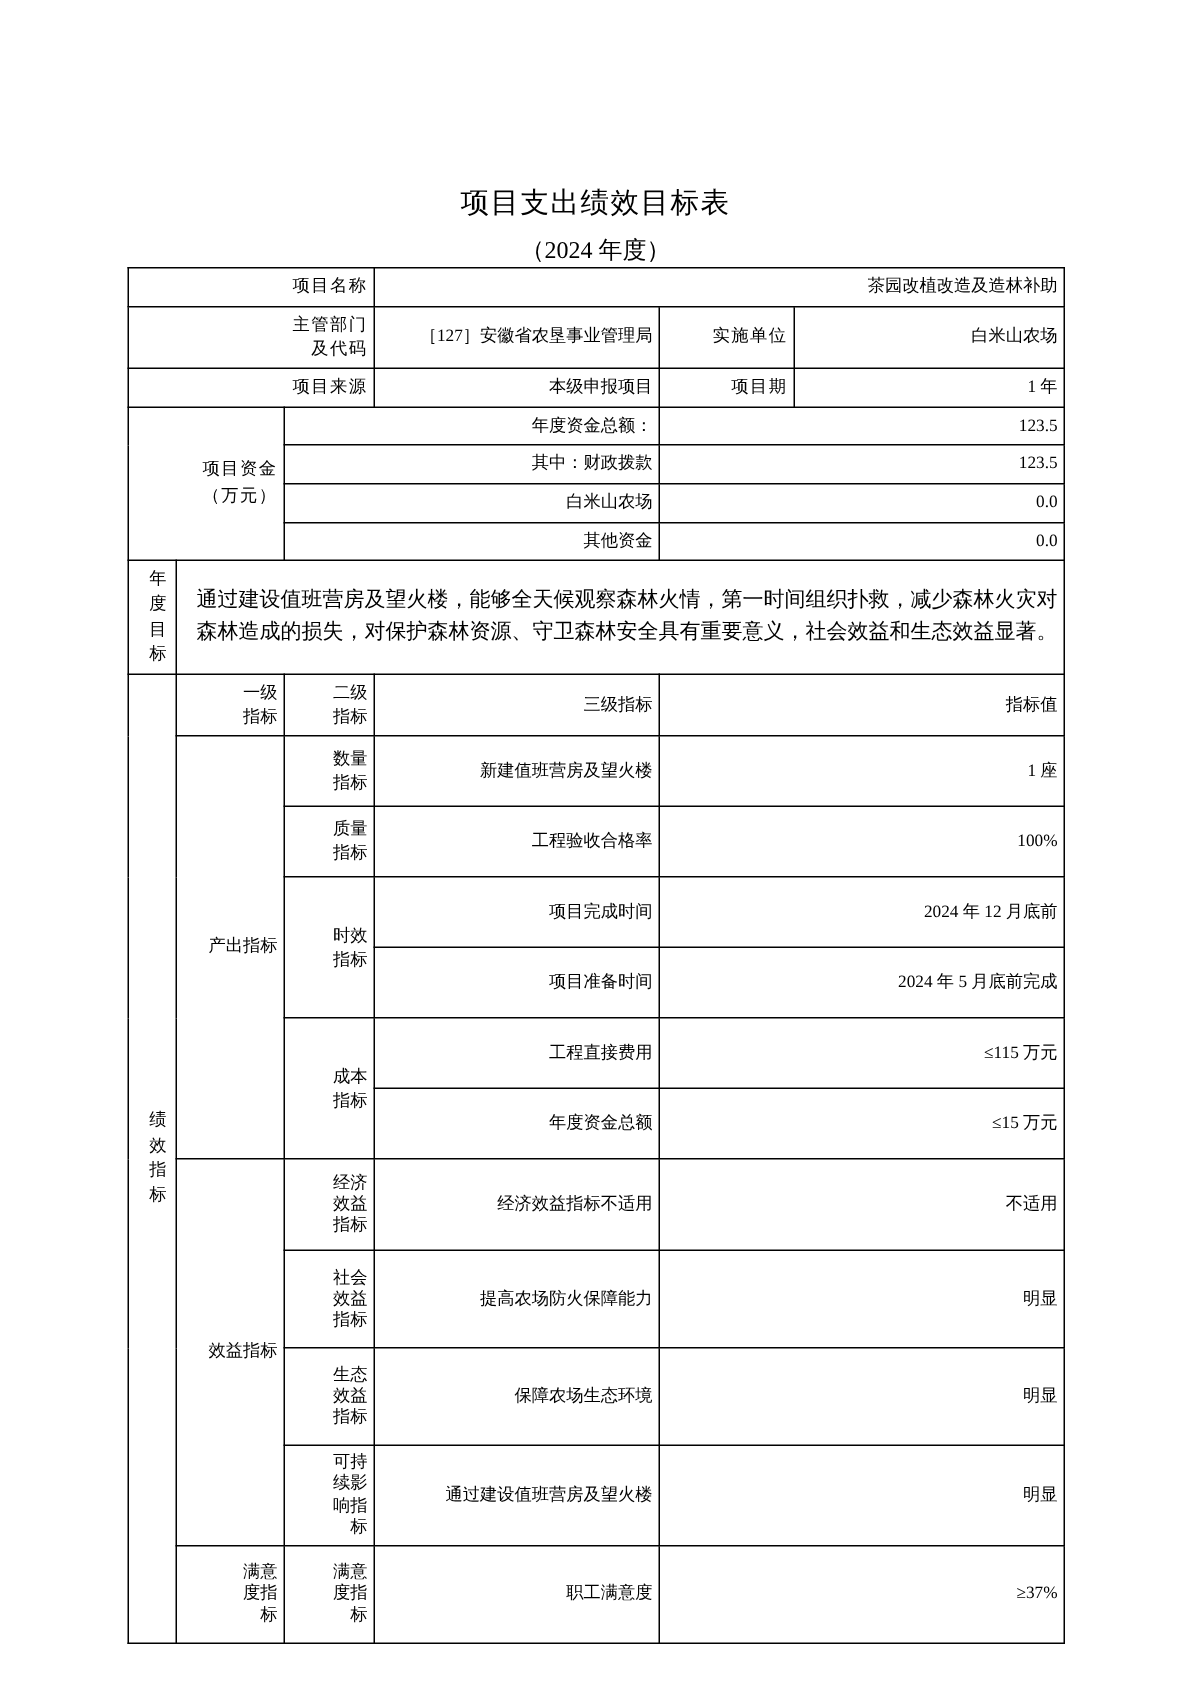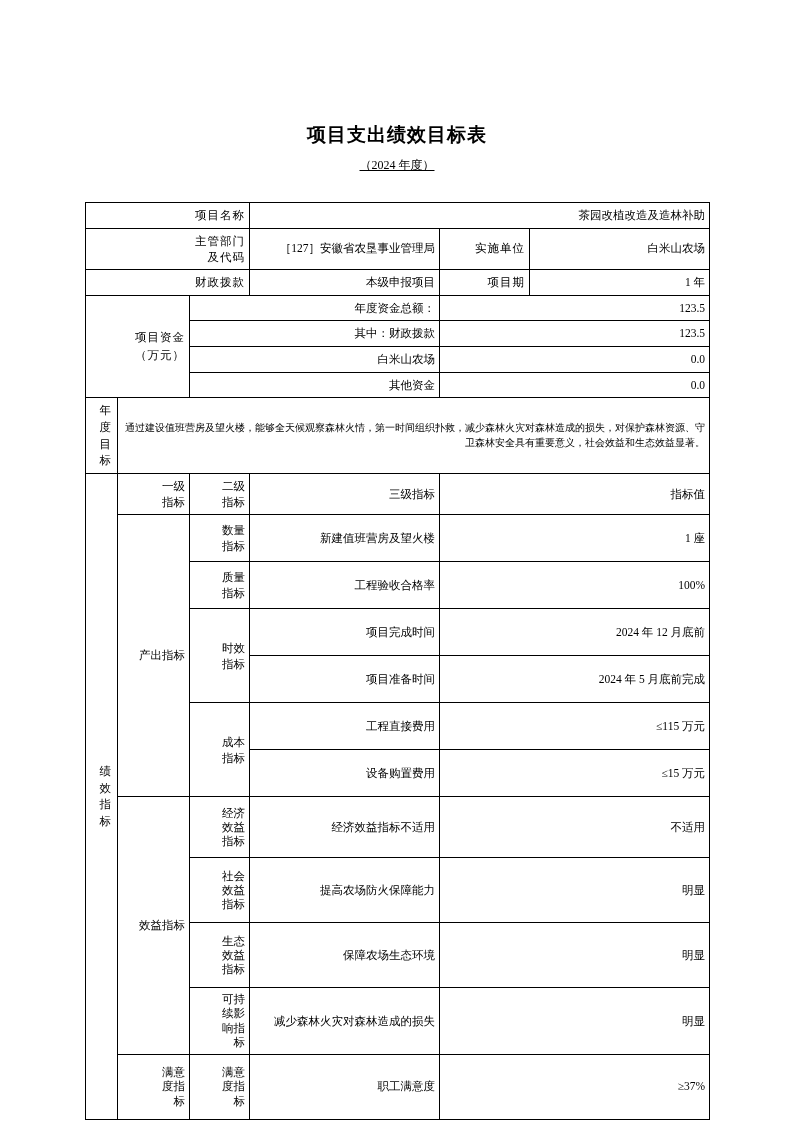--- a/index.html
+++ b/index.html
@@ -17,32 +17,31 @@
   .page {
     position: relative;
     width: 794px;
     height: 1123px;
     box-sizing: border-box;
     padding: 0 85px;
   }
   .doc-title {
     text-align: center;
     font-size: 19px;
-    font-weight: bold;
+    font-weight: normal;
     letter-spacing: 1px;
     margin-top: 122px;
     font-family: "Liberation Serif", "DejaVu Serif", serif;
   }
   .doc-subtitle {
     text-align: center;
-    font-size: 12px;
+    font-size: 16px;
     margin-top: 9px;
-    margin-bottom: 28px;
+    margin-bottom: 0;
     font-family: "Liberation Serif", "DejaVu Serif", serif;
-    text-decoration: underline;
   }
   table.main {
     border-collapse: collapse;
     width: 624px;
     table-layout: fixed;
     font-size: 11.5px;
     font-family: "Liberation Serif", "DejaVu Serif", serif;
   }
   table.main td {
     border: 1px solid #000000;
@@ -65,21 +64,21 @@
   }
   .narrow {
     word-break: break-all;
     line-height: 1.3;
   }
   td.goal-text {
     text-align: justify;
     text-justify: inter-ideograph;
     padding: 6px 8px;
     line-height: 1.75;
-    font-size: 10px;
+    font-size: 14px;
   }
   .pad-lr { padding-left: 2px; padding-right: 2px; }
 </style>
 </head>
 <body>
 
 <div class="page">
 
   <div class="doc-title">项目支出绩效目标表</div>
   <div class="doc-subtitle">（2024 年度）</div>
@@ -101,21 +100,21 @@
       </tr>
 
       <tr>
         <td class="label narrow" colspan="3" style="line-height:1.4">主管部门<br>及代码</td>
         <td>［127］安徽省农垦事业管理局</td>
         <td class="label">实施单位</td>
         <td>白米山农场</td>
       </tr>
 
       <tr>
-        <td class="label" colspan="3">财政拨款</td>
+        <td class="label" colspan="3">项目来源</td>
         <td>本级申报项目</td>
         <td class="label">项目期</td>
         <td>1 年</td>
       </tr>
 
       <tr>
         <td class="label narrow" rowspan="4" colspan="2" style="line-height:1.6">项目资金<br>（万元）</td>
         <td class="left" colspan="2">年度资金总额：</td>
         <td colspan="2">123.5</td>
       </tr>
@@ -164,21 +163,21 @@
       <tr>
         <td style="height:38px">项目准备时间</td>
         <td colspan="2">2024 年 5 月底前完成</td>
       </tr>
       <tr>
         <td class="narrow" rowspan="2" style="line-height:1.4">成本<br>指标</td>
         <td style="height:38px">工程直接费用</td>
         <td colspan="2">≤115 万元</td>
       </tr>
       <tr>
-        <td style="height:38px">设备购置费用</td>
+        <td style="height:38px">年度资金总额</td>
         <td colspan="2">≤15 万元</td>
       </tr>
 
       <tr>
         <td class="narrow" rowspan="4" style="line-height:1.5">效益指标</td>
         <td class="narrow pad-lr" style="height:52px;line-height:1.25">经济<br>效益<br>指标</td>
         <td>经济效益指标不适用</td>
         <td colspan="2">不适用</td>
       </tr>
       <tr>
@@ -186,21 +185,21 @@
         <td>提高农场防火保障能力</td>
         <td colspan="2">明显</td>
       </tr>
       <tr>
         <td class="narrow pad-lr" style="height:56px;line-height:1.25">生态<br>效益<br>指标</td>
         <td>保障农场生态环境</td>
         <td colspan="2">明显</td>
       </tr>
       <tr>
         <td class="narrow pad-lr" style="height:56px;line-height:1.25">可持<br>续影<br>响指<br>标</td>
-        <td>减少森林火灾对森林造成的损失</td>
+        <td>通过建设值班营房及望火楼</td>
         <td colspan="2">明显</td>
       </tr>
 
       <tr>
         <td class="narrow pad-lr" style="height:56px;line-height:1.25">满意<br>度指<br>标</td>
         <td class="narrow pad-lr" style="line-height:1.25">满意<br>度指<br>标</td>
         <td>职工满意度</td>
         <td colspan="2">≥37%</td>
       </tr>
     </tbody>

